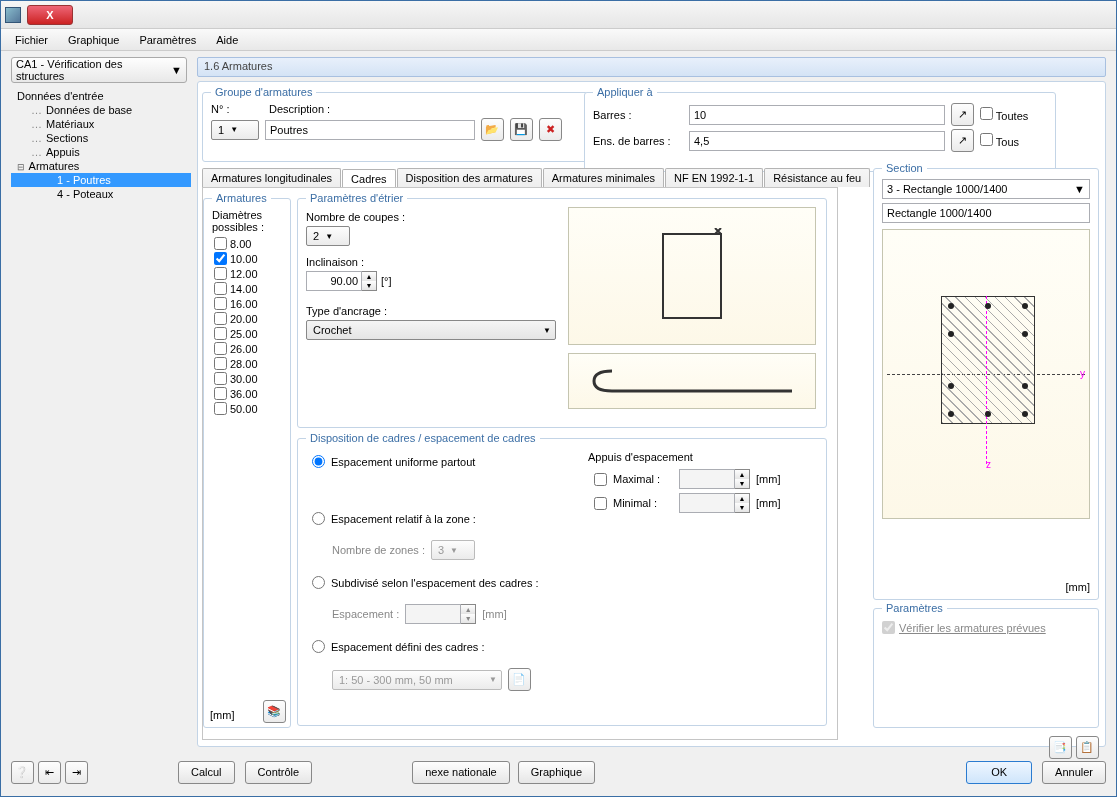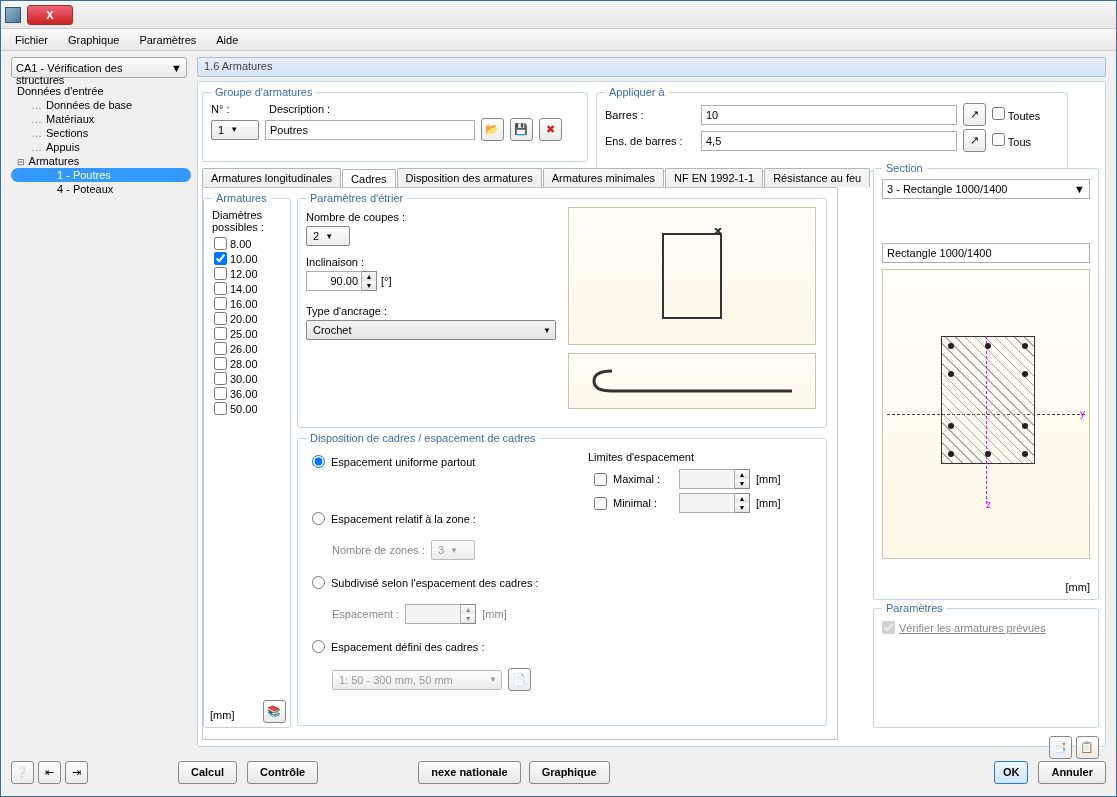--- a/index.html
+++ b/index.html
@@ -6,37 +6,37 @@
 body { background: #fff; }
 .window { width: 1117px; height: 797px; border: 1px solid #3a6ea5; background: #f0f0f0; position: relative; }
 .titlebar { height: 28px; background: linear-gradient(#f6f6f6, #e6e6e6); border-bottom: 1px solid #ccc; display: flex; align-items: center; padding: 0 4px; }
 .titlebar .icon { width: 16px; height: 16px; background: linear-gradient(135deg,#8bc,#579); border: 1px solid #357; margin-right: 6px; }
 .titlebar .title { flex: 1; color: #333; }
 .close-btn { width: 46px; height: 20px; background: linear-gradient(#e67,#c22); border: 1px solid #933; border-radius: 3px; color: #fff; display: flex; align-items: center; justify-content: center; font-weight: bold; cursor: pointer; }
 .menubar { height: 22px; background: linear-gradient(#fafafa, #e8e8e8); border-bottom: 1px solid #ccc; display: flex; align-items: center; padding: 0 4px; }
 .menubar .menu { padding: 2px 10px; cursor: pointer; }
 .content { position: absolute; top: 50px; left: 0; right: 0; bottom: 0; padding: 6px 10px 10px 10px; }
 .left-pane { width: 180px; float: left; }
-.moddrop { width: 176px; height: 21px; background: linear-gradient(#fefefe,#e8e8e8); border: 1px solid #aaa; border-radius: 3px; padding: 4px 4px; display: flex; margin-bottom: 6px; }
+.moddrop { width: 176px; height: 21px; background: linear-gradient(#fefefe,#e8e8e8); border: 1px solid #aaa; border-radius: 3px; padding: 12px 4px; display: flex; align-items: center; margin-bottom: 6px; }
 .moddrop .arrow { margin-left: auto; }
 .tree { font-size: 11px; }
 .tree .node { padding: 1px 0 1px 6px; white-space: nowrap; }
 .tree .node.lvl1 { padding-left: 20px; }
 .tree .node.lvl1::before { content: "…"; margin-right: 4px; color: #888; }
 .tree .expnode { padding-left: 6px; }
 .tree .expnode::before { content: "⊟"; font-size: 9px; margin-right: 4px; color: #666; }
-.tree .node.lvl2 { padding-left: 46px; border-radius: 7px; }
+.tree .node.lvl2 { padding-left: 46px; }
 .tree .node.selected { background: #3399ff; color: #fff; }
 .right-pane { margin-left: 186px; height: 694px; position: relative; }
 .pagetitle { height: 20px; background: linear-gradient(#e8f0fb,#d4e3f5); border: 1px solid #a8c0e0; border-radius: 2px; padding: 2px 6px; margin-bottom: 4px; color: #444; }
 .main-area { border: 1px solid #c3d4e6; border-radius: 3px; background: #fff; height: 666px; position: relative; }
 .groupbox { border: 1px solid #c3d4e6; border-radius: 3px; padding: 6px 8px 8px 8px; position: absolute; background: #fff; }
 .groupbox > .gptitle { position: relative; top: -13px; background: #fff; padding: 0 4px; color: #3b6ea5; width: fit-content; }
 .gb1 { left: 4px; top: 10px; width: 386px; height: 70px; }
-.gb2 { left: 398px; top: 10px; width: 472px; height: 80px; }
+.gb2 { left: 386px; top: 10px; width: 472px; height: 80px; }
 .gb1 .row, .gb2 .row { display: flex; align-items: center; gap: 6px; margin-bottom: 3px; }
 .txtinput { height: 20px; border: 1px solid #abadb3; background: #fff; padding: 0 4px; }
 .dropbtn { display: inline-flex; align-items: center; height: 20px; background: linear-gradient(#fdfdfd,#ebebeb); border: 1px solid #888; border-radius: 2px; padding: 0 4px 0 6px; }
 .dropbtn .arrow { margin-left: 6px; font-size: 8px; }
 .iconbtn { width: 23px; height: 23px; background: linear-gradient(#fdfdfd,#ebebeb); border: 1px solid #888; border-radius: 3px; display: inline-flex; align-items: center; justify-content: center; cursor: pointer; }
 .tabsbar { position: absolute; left: 4px; top: 86px; display: flex; }
 .tab { padding: 3px 8px; border: 1px solid #b4b4b4; border-bottom: none; background: linear-gradient(#f6f6f6,#eee); margin-right: 1px; cursor: pointer; border-radius: 2px 2px 0 0; }
 .tab.active { background: #fff; position: relative; top: 1px; }
 .tabpane { position: absolute; left: 4px; top: 105px; width: 636px; height: 553px; border: 1px solid #c5c5c5; background: #fff; padding: 6px; }
 .gb-arm { left: 0; top: 10px; width: 88px; height: 530px; }
@@ -53,22 +53,22 @@
 .spinner .btns { display: flex; flex-direction: column; border: 1px solid #888; border-left: none; }
 .spinner .btns span { width: 14px; height: 9px; background: linear-gradient(#fdfdfd,#e5e5e5); font-size: 7px; text-align: center; line-height: 9px; }
 .rightcol { position: absolute; right: 6px; top: 86px; width: 226px; }
 .gb-sec { position: relative; height: 432px; margin-bottom: 8px; }
 .gb-sec .secdrop { width: 100%; height: 20px; border: 1px solid #abadb3; background: #fff; display: flex; align-items: center; padding: 0 4px; margin-top: -8px; margin-bottom: 4px; }
 .gb-sec .secdrop .arrow { margin-left:auto; }
 .secpreview { width: 100%; height: 290px; background: linear-gradient(#fffef7,#fdf8e8); border: 1px solid #c5c5b0; position: relative; }
 .gb-pars { position: relative; height: 120px; }
 .gb-pars label { color: #888; text-decoration: underline; }
 .bottom-bar { position: absolute; left: 10px; right: 10px; bottom: 10px; height: 28px; display: flex; align-items: center; }
-.bottom-bar .btn, .btn { height: 23px; padding: 0 12px; background: linear-gradient(#fdfdfd,#e6e6e6); border: 1px solid #888; border-radius: 3px; cursor: pointer; display: inline-flex; align-items: center; font-weight: bold; }
-.btn.ok { border: 1px solid #2a7bd0; background: linear-gradient(#eef6ff,#cfe5fb); padding: 0 8px; }
+.bottom-bar .btn, .btn { height: 23px; padding: 0 12px; background: linear-gradient(#fdfdfd,#e6e6e6); border: 1px solid #888; border-radius: 3px; cursor: pointer; display: inline-flex; align-items: center; }
+.btn.ok { border: 1px solid #2a7bd0; background: linear-gradient(#eef6ff,#cfe5fb); padding: 0 24px; }
 .unit-mm { position: absolute; bottom: 6px; left: 6px; }
 .cross-hatch { background: repeating-linear-gradient(45deg, #aaa 0 1px, transparent 1px 7px); }
 .axis-y-dash { position:absolute; top:50%; left:4px; right:4px; border-top:1px dashed #444; }
 </style>
 </head>
 <body>
 
 <div class="window">
   <div class="titlebar">
     <div class="icon"></div>
@@ -247,21 +247,21 @@
                   </div>
                 <div class="radio-row sub">
                   <div class="dropbtn" style="width:170px; color:#999; border-color:#bbb;">
                       <span>1: 50 - 300 mm, 50 mm</span>
                       <span class="arrow" style="margin-left:auto">▼</span>
                     </div>
                   <div class="iconbtn">📄</div>
                 </div>
               </div>
               <div style="width:230px;">
-                <div style="margin-bottom:6px;">Limites d'espacement</div>
+                <div style="margin-bottom:6px;">Appuis d'espacement</div>
                 <div class="radio-row">
                     <input type="checkbox" style="">
                     <span style="width:60px">Maximal :</span>
                   <div class="spinner">
                       <input disabled="" style="background: rgb(244, 244, 244);">
                       <div class="btns">
                         <span>▲</span>
                         <span>▼</span>
                       </div>
                     </div>
@@ -284,21 +284,21 @@
           </div>
         </div>
 
         <div class="rightcol">
           <div class="groupbox gb-sec">
             <div class="gptitle">Section</div>
             <div class="secdrop">
                 <span>3 - Rectangle 1000/1400</span>
                 <span class="arrow">▼</span>
               </div>
-            <input class="txtinput" style="width: 100%; margin-top: 40px;" value="Rectangle 1000/1400">
+            <input class="txtinput" style="width: 100%;" value="Rectangle 1000/1400">
             <div class="secpreview" style="margin-top:6px">
               <div class="axis-y-dash"></div>
               <div style="position:absolute; right:4px; top:48%; color:#f0f; font-size:10px">y</div>
               <div style="position:absolute; left:50%; bottom:48px; color:#f0f; font-size:10px">z</div>
               <div class="cross-hatch" style="position:absolute; left:58px; top:66px; width:94px; height:128px; border:1px solid #333;"></div>
               <div style="position:absolute; left:50%; top:66px; width:0; height:168px; border-left:1px dashed #f0f;"></div>
               <svg style="position:absolute; left:58px; top:66px;" width="94" height="128">
                 <g fill="#222">
                     <circle cx="10" cy="10" r="3"></circle>
                     <circle cx="47" cy="10" r="3"></circle>

